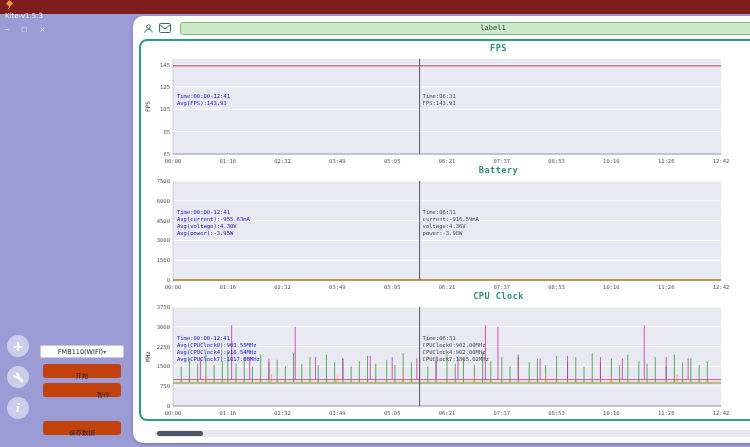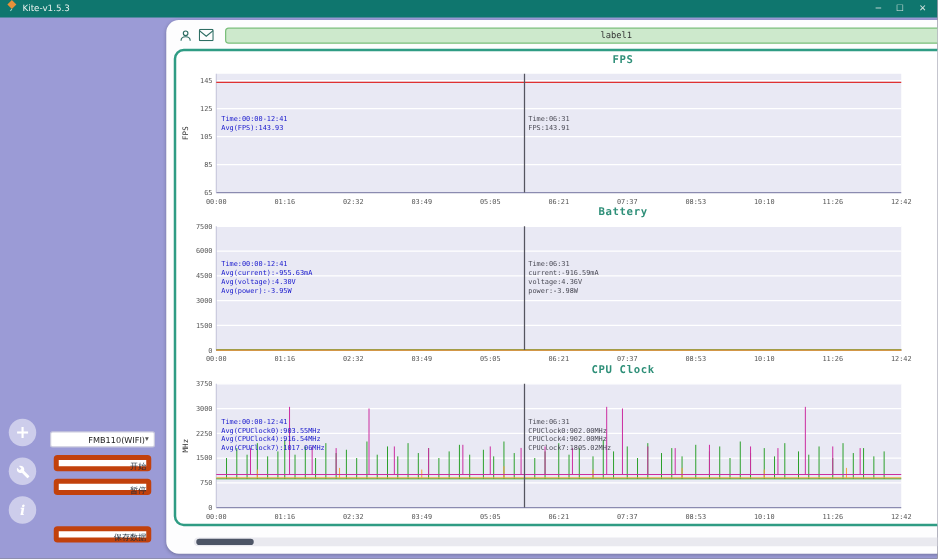--- a/index.html
+++ b/index.html
@@ -4,48 +4,48 @@
 <style>
   * { margin:0; padding:0; box-sizing:border-box; }
   html,body { background:#777; }
   #screen{
     position:relative; width:750px; height:447px; overflow:hidden;
     background:#9b9bd6; font-family:"DejaVu Sans", sans-serif;
   }
   
   #titlebar{
     position:absolute; left:0; top:0; width:750px; height:14px;
-    background:#0f766e; display:flex; align-items:flex-start; padding:0 5px;
+    background:#7f1d1d; display:flex; align-items:flex-start; padding:0 5px;flex-direction:column;
   }
   #app-icon{ width:9px; height:9px; display:inline-flex; margin-right:4px; }
   #title-text{ color:#e8f1ee; font-size:7px; line-height:14px; flex:1; }
   #win-controls{ display:flex; gap:12px; margin-right:4px; }
   #win-controls span{ color:#d7e4e0; font-size:7px; cursor:default; line-height:14px; }
   
   #sidebar{ position:absolute; left:0; top:14px; width:133px; height:433px; }
   .circle-btn{
     position:absolute; left:7px; width:22px; height:22px; border-radius:50%;
     background:rgba(255,255,255,0.5); display:flex; align-items:center; justify-content:center;
     color:#fff;
   }
   #add-btn{ top:321px; font-size:14px; font-weight:bold; }
   #tools-btn{ top:352px; }
   #info-btn{ top:383px; font-family:"DejaVu Serif", serif; font-style:italic; font-weight:bold; font-size:11px; }
   #device-select{
     position:absolute; left:40px; top:331px; width:84px; height:13px;
     background:#fff; border:1px solid #c9c9dd; border-radius:2px;
-    display:flex; align-items:center; justify-content:flex-end;
+    display:flex; align-items:center; justify-content:center;
     padding:0 4px; font-size:6.5px; color:#222;
   }
   #device-select .caret{ font-size:6px; color:#555; }
   .side-btn{
     position:absolute; left:43px; width:78px; height:13px;
-    background:#fff; border:4px solid #c2410c; border-radius:3px;
+    background:#fff; border:7px solid #c2410c; border-radius:3px;
     font-size:6.5px; color:#1c2b3a; font-family:"DejaVu Sans", sans-serif;
-    text-align:right; line-height:11px; cursor:pointer;
+    text-align:center; line-height:11px; cursor:pointer;
   }
   #start-btn{ top:350px; } #pause-btn{ top:369px;padding-left:43px; } #save-btn{ top:407px; }
   
   #card{
     position:absolute; left:133px; top:16px; width:731px; height:427px;
     background:#fdfdfe; border-radius:10px; box-shadow:0 1px 3px rgba(0,0,0,0.25);
   }
   #toolbar{
     position:absolute; left:10px; right:8px; top:4px; height:16px;
     display:flex; align-items:center; gap:5px;

